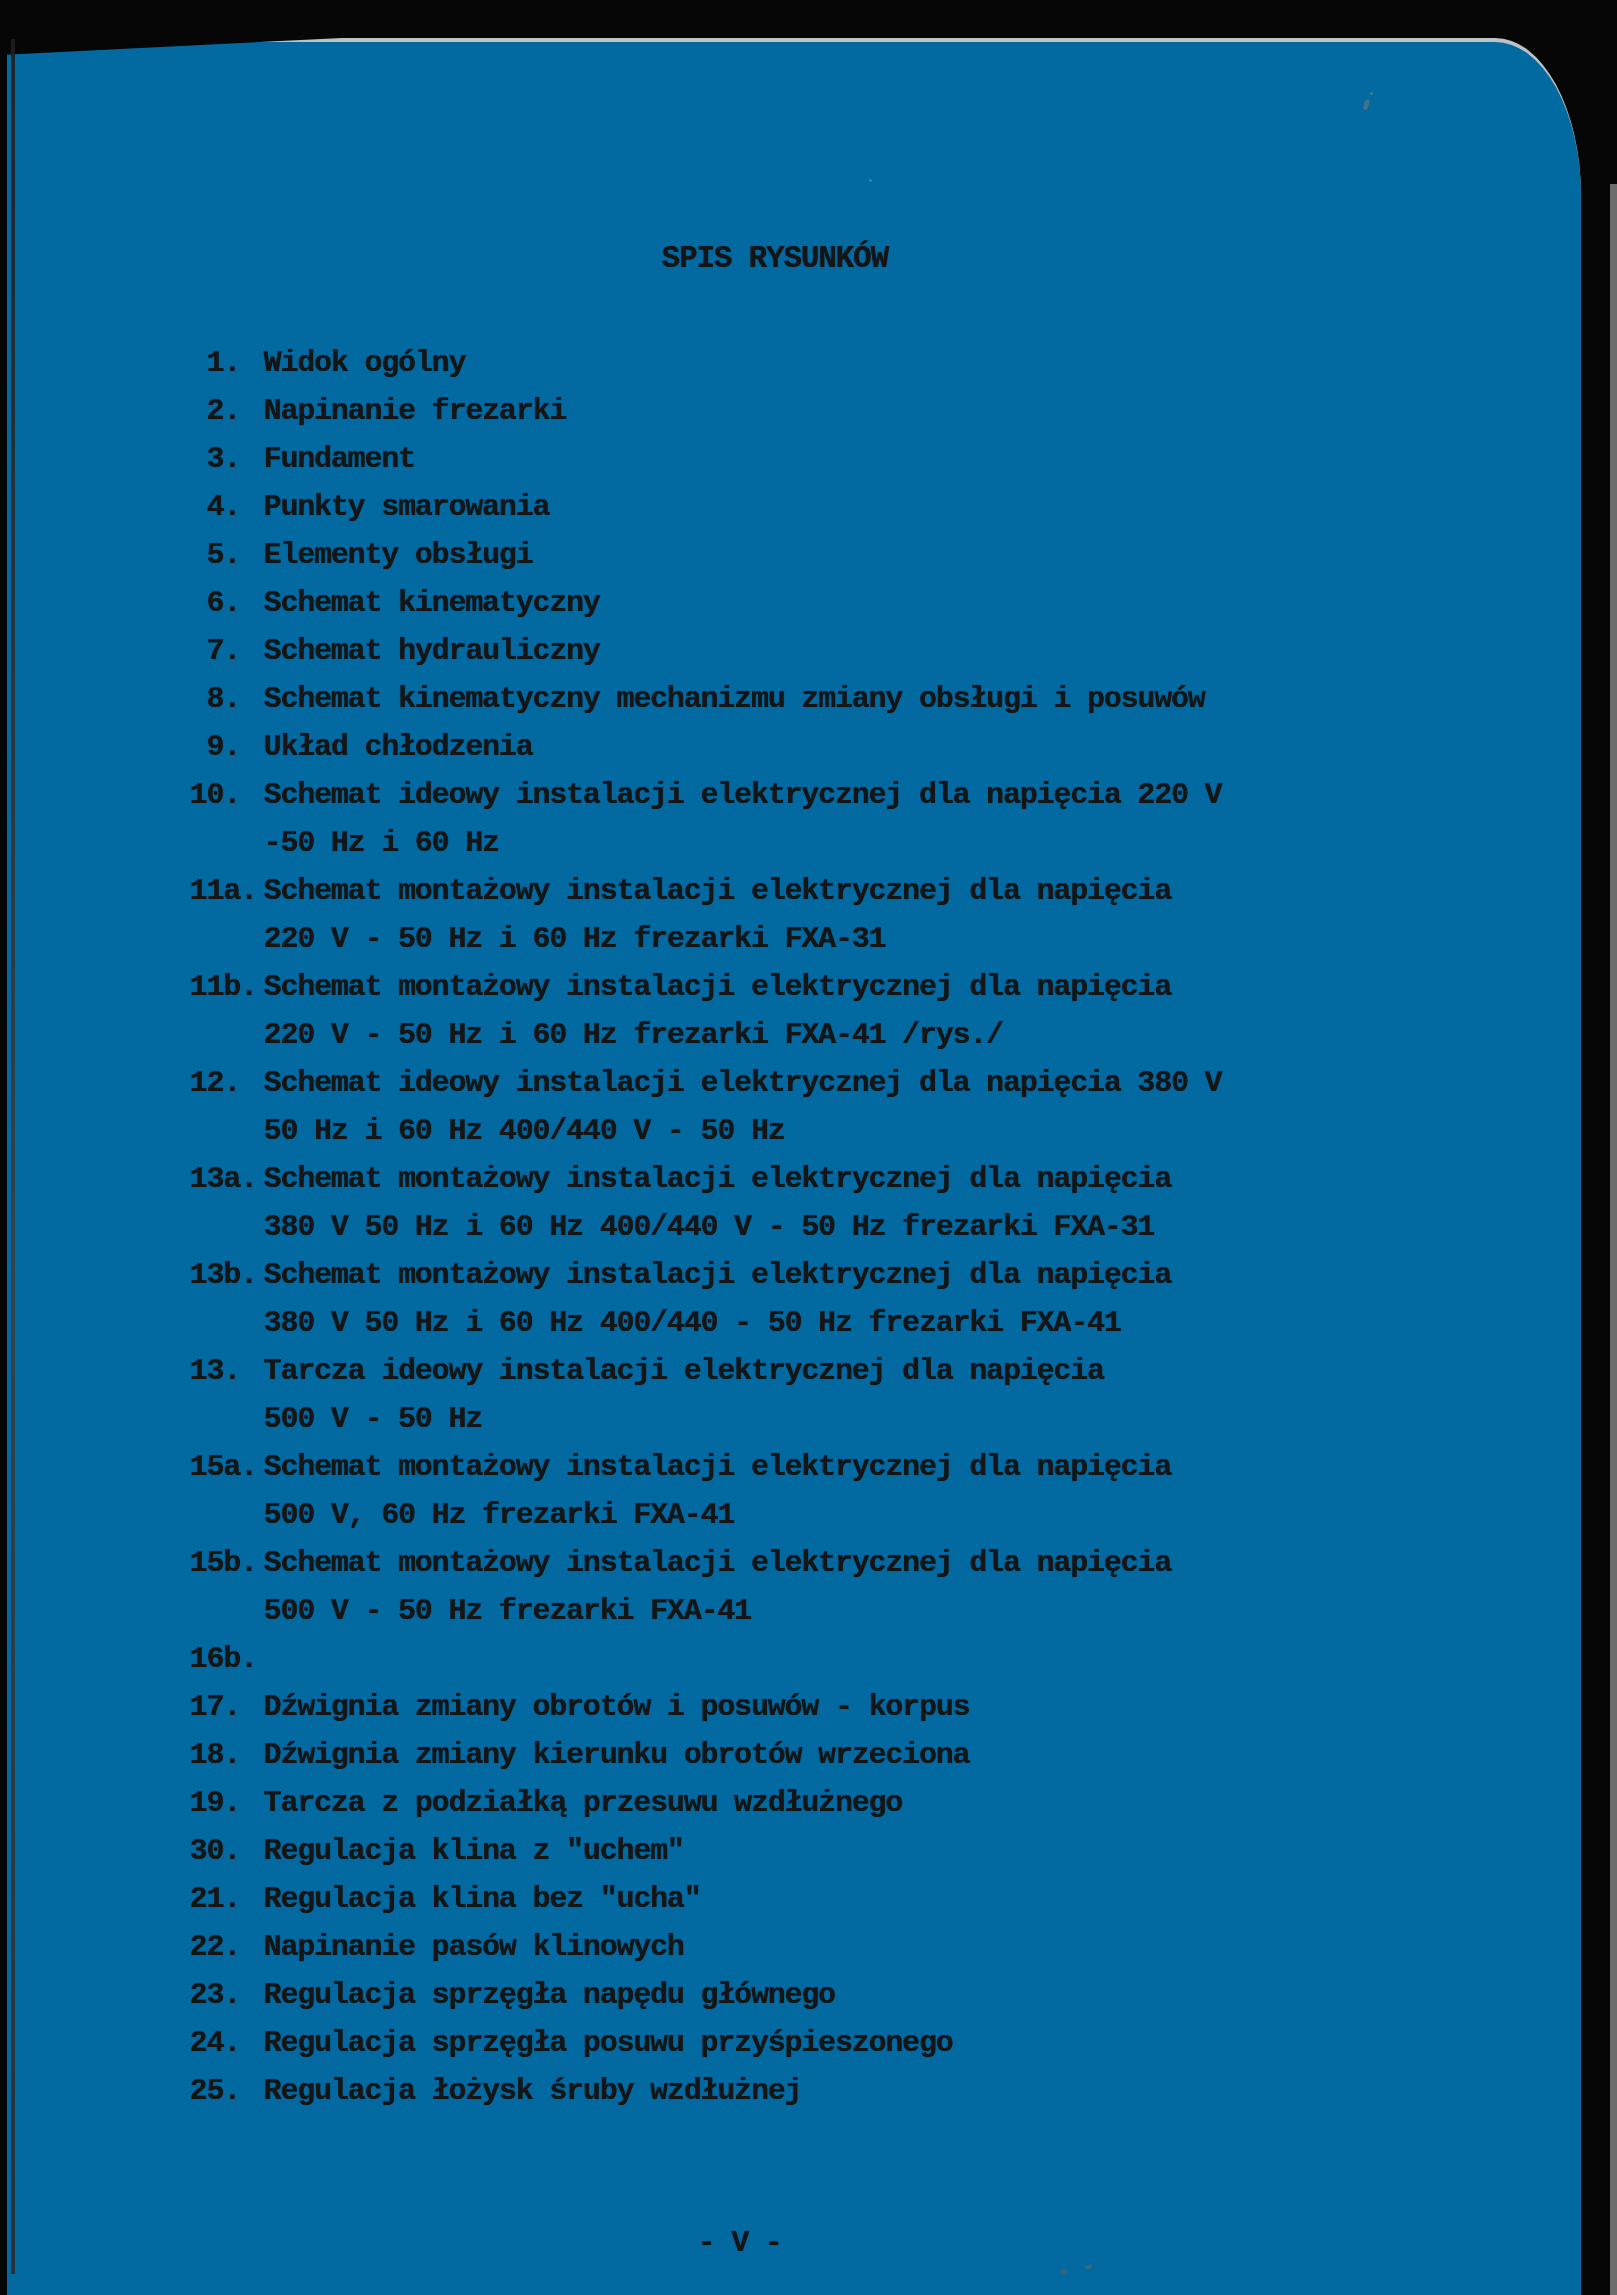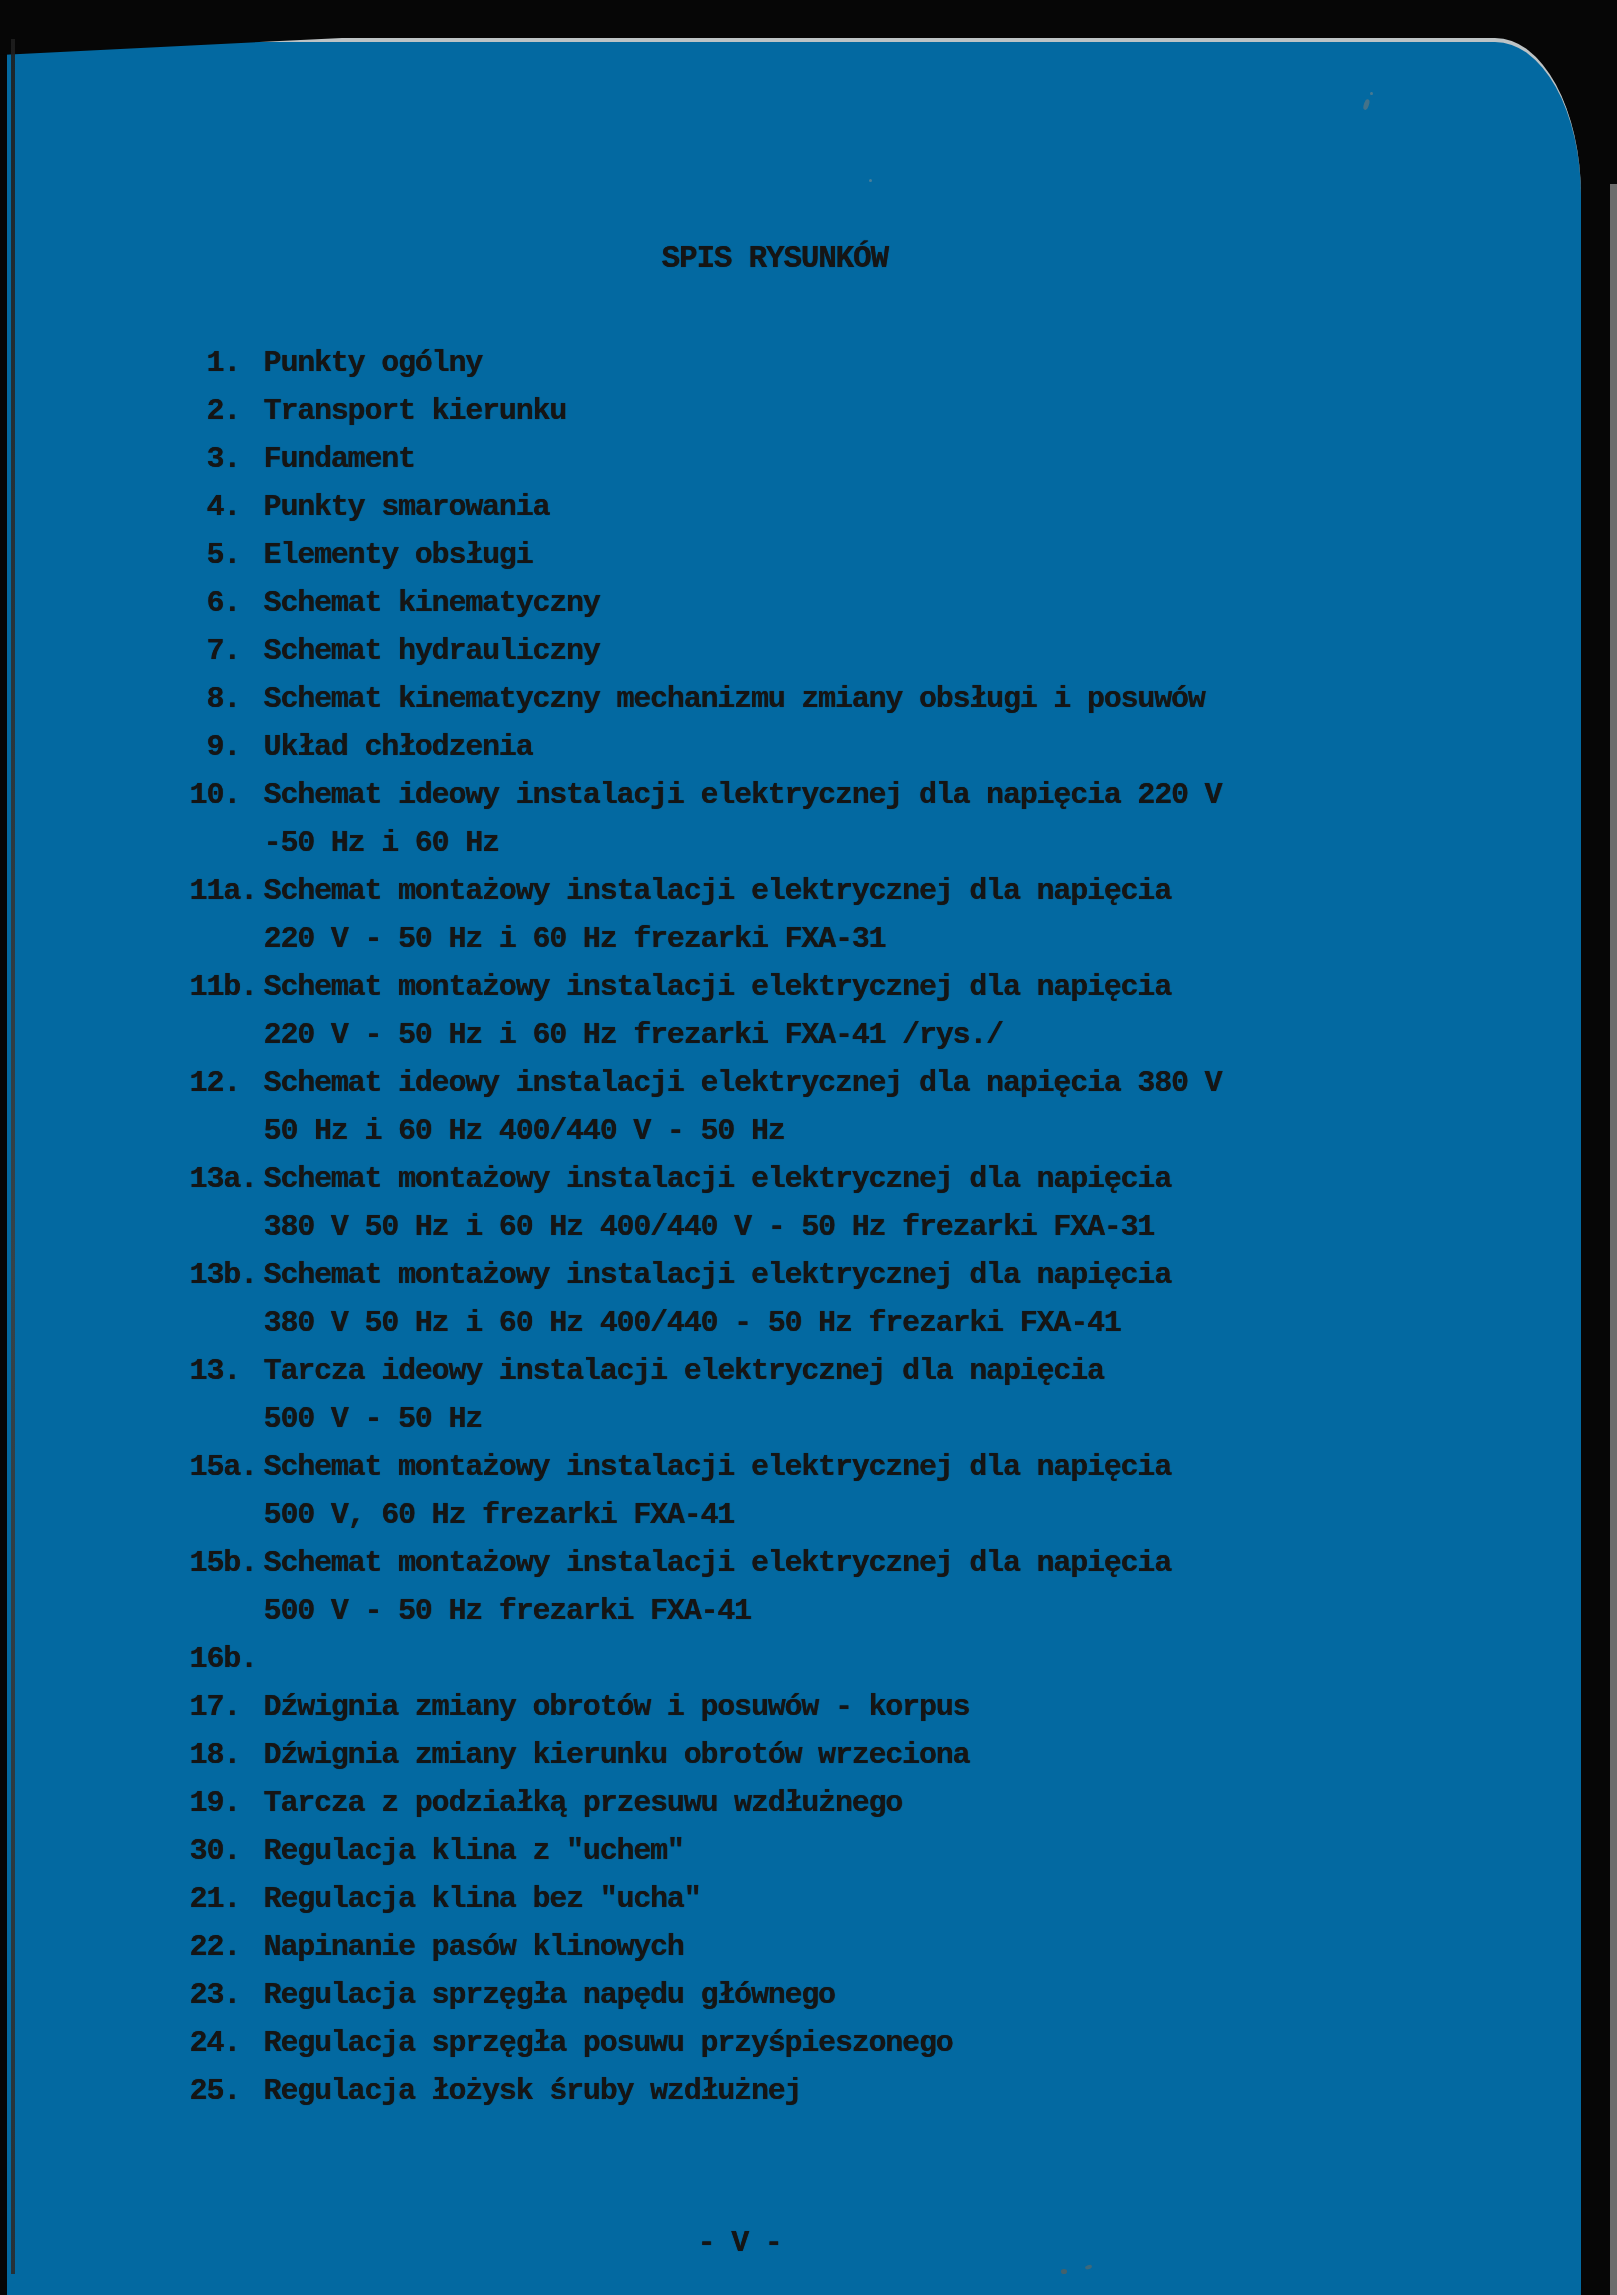--- a/index.html
+++ b/index.html
@@ -63,25 +63,25 @@
 </style>
 </head>
 <body>
 
 <div class="page">
   <div class="doc-title txtink">SPIS RYSUNKÓW</div>
 
   <div class="fig-list">
     <div class="row">
         <span class="num txtink"> 1.</span>
-        <span class="txt txtink">Punkty ogólny</span>
+        <span class="txt txtink">Widok ogólny</span>
       </div>
     <div class="row">
         <span class="num txtink"> 2.</span>
-        <span class="txt txtink">Transport kierunku</span>
+        <span class="txt txtink">Napinanie frezarki</span>
       </div>
     <div class="row">
         <span class="num txtink"> 3.</span>
         <span class="txt txtink">Fundament</span>
       </div>
     <div class="row">
         <span class="num txtink"> 4.</span>
         <span class="txt txtink">Punkty smarowania</span>
       </div>
     <div class="row">

